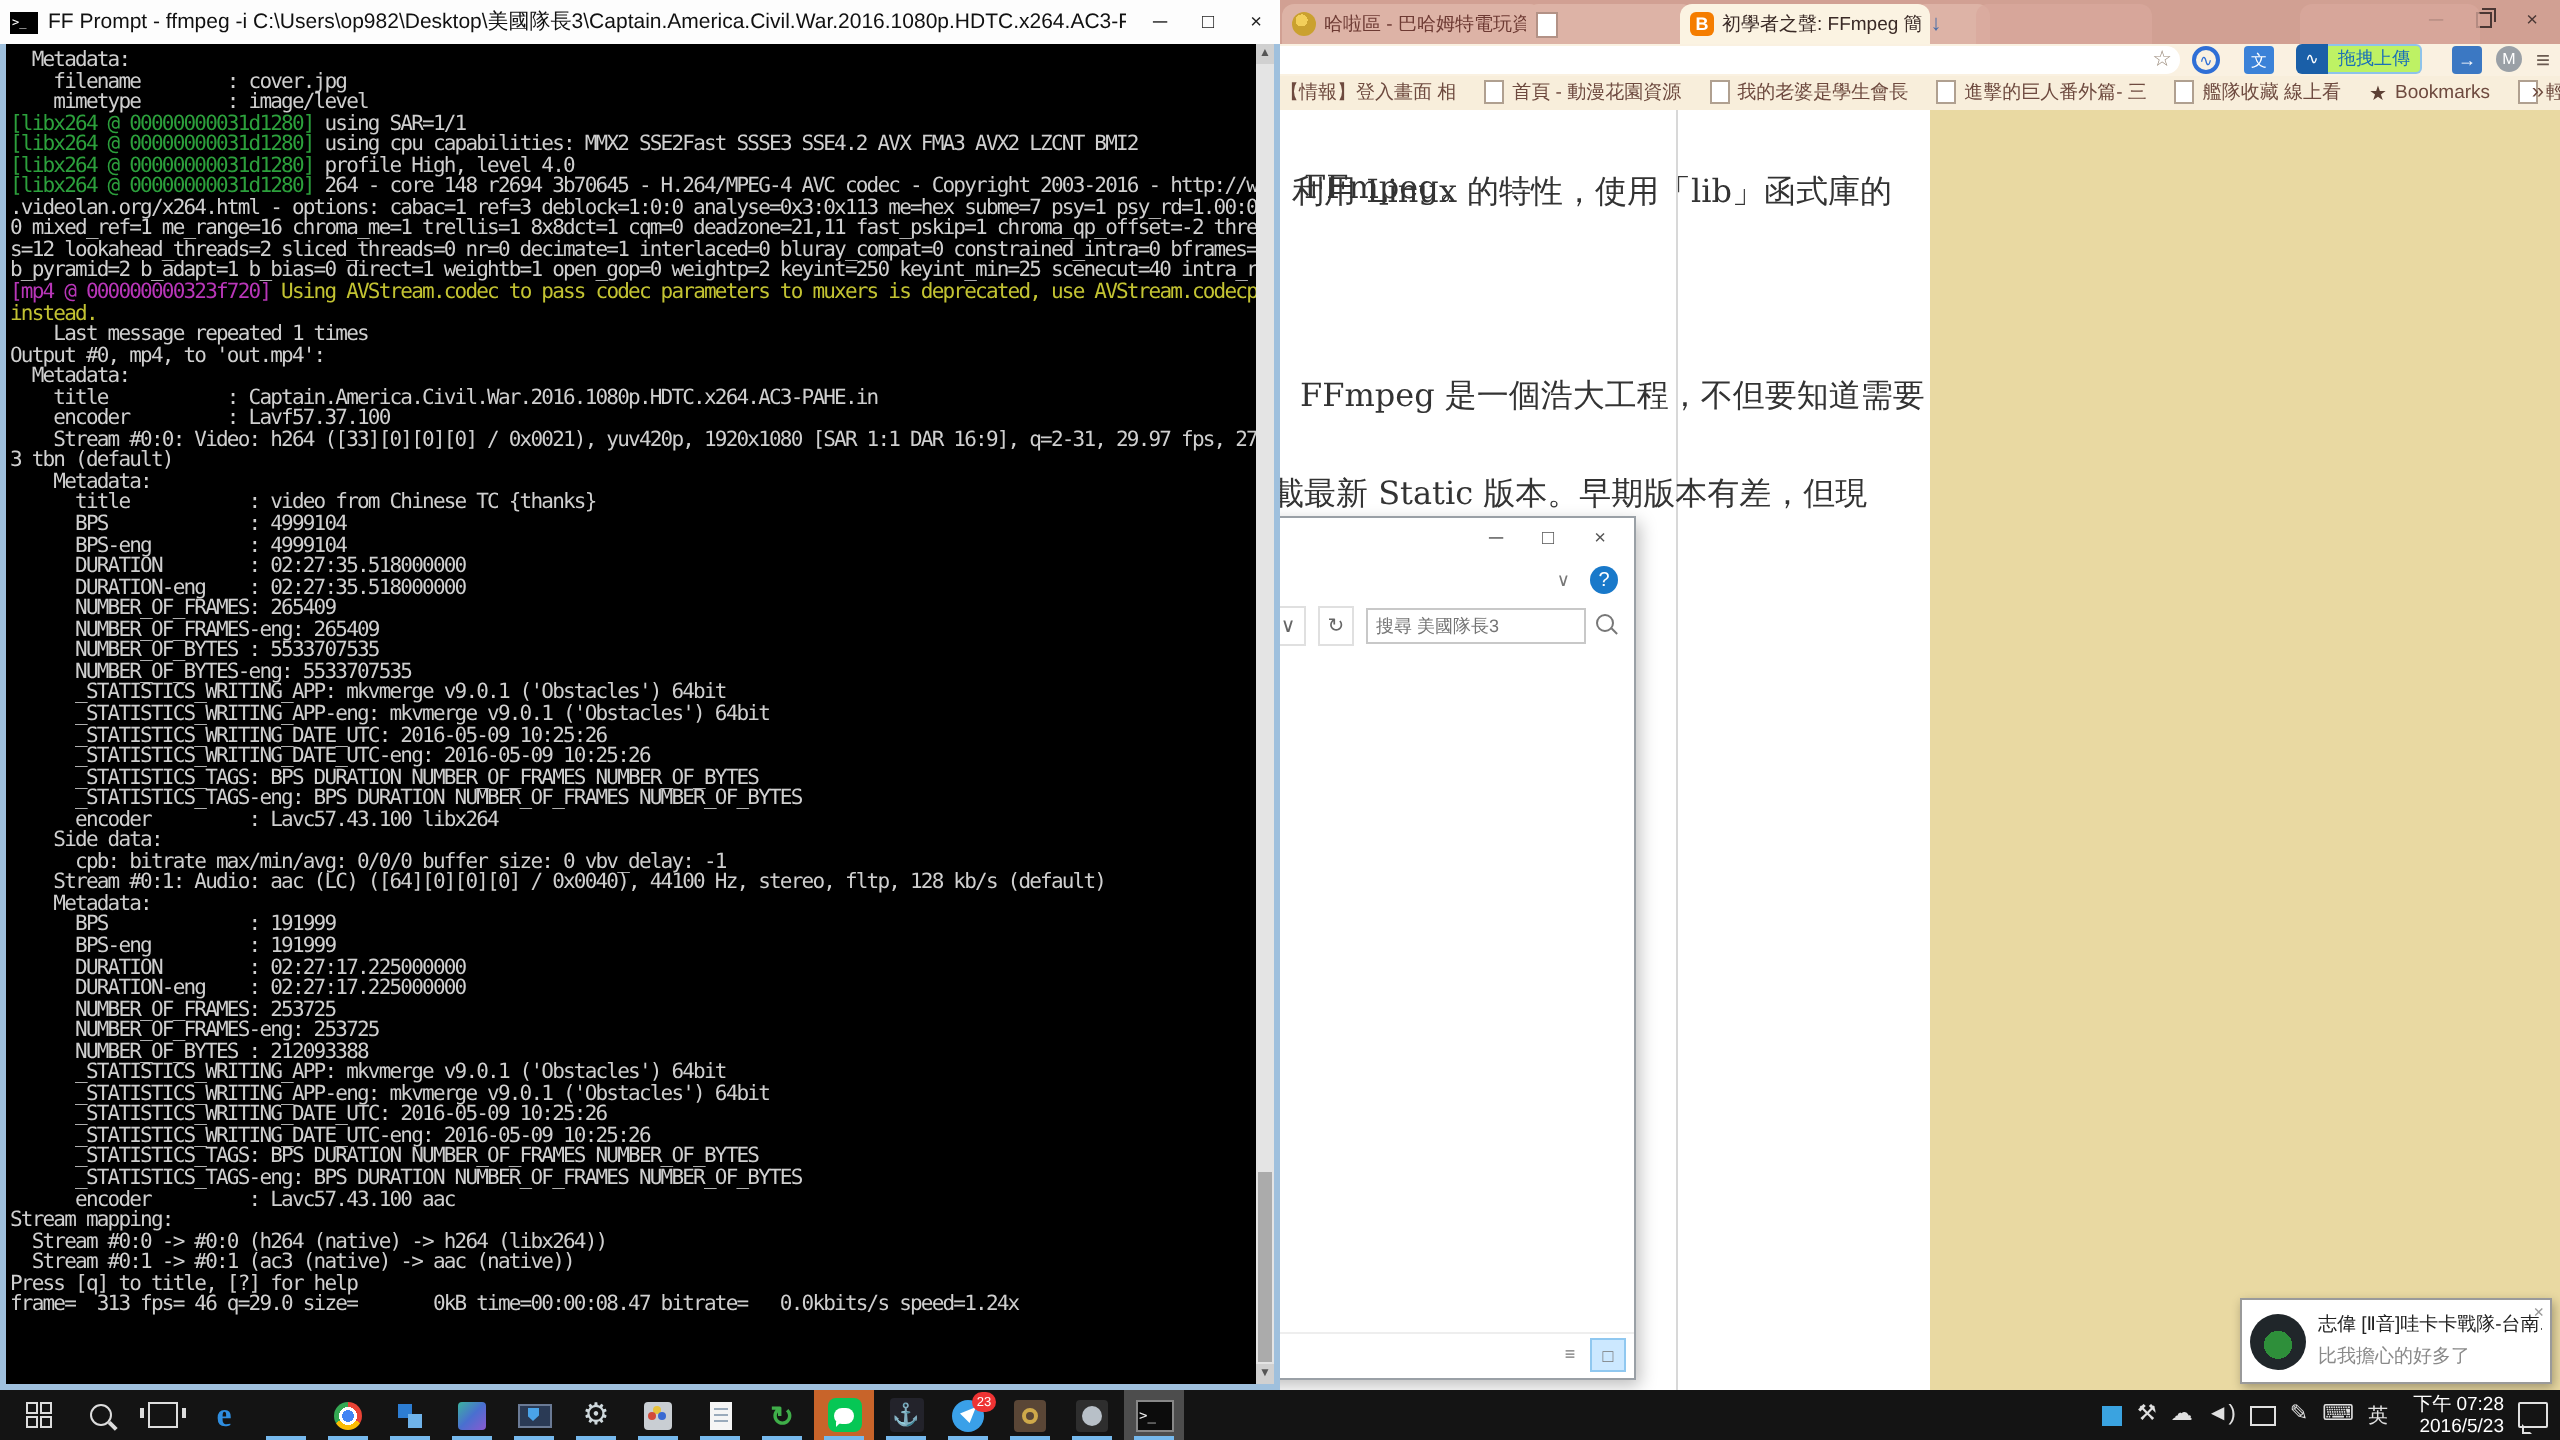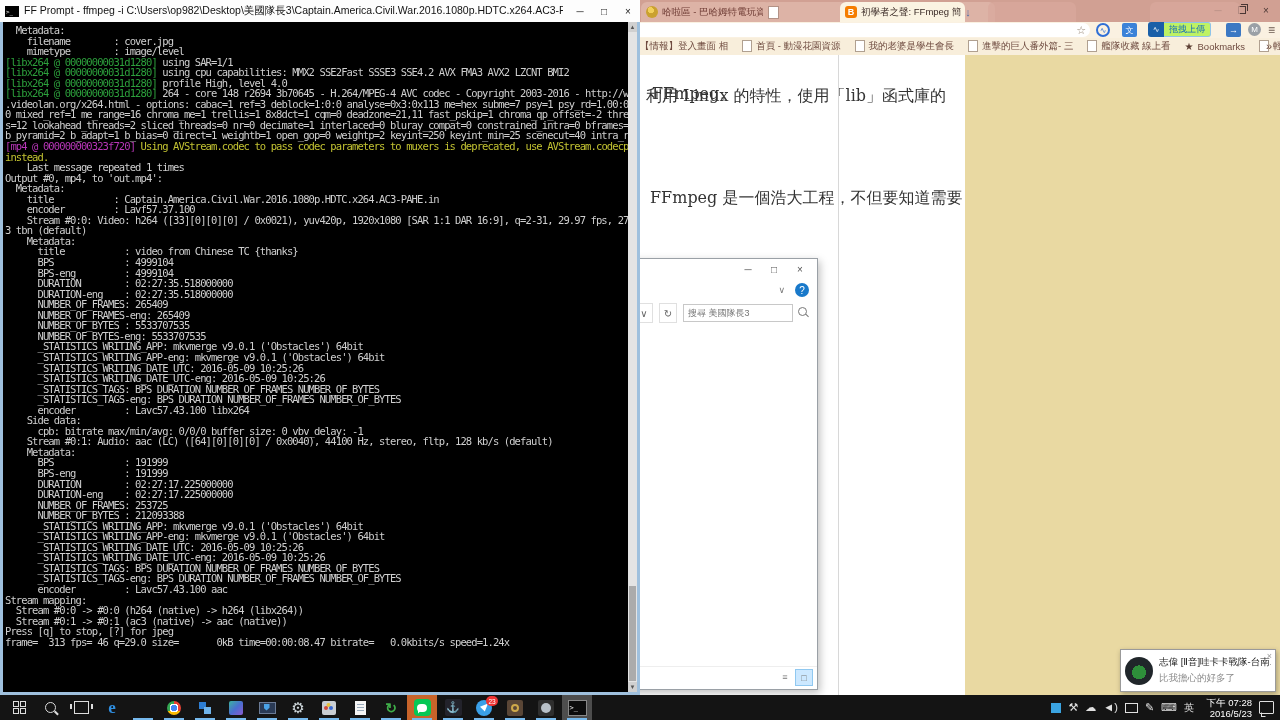--- a/index.html
+++ b/index.html
@@ -236,20 +236,21 @@
         <span>輕小說文庫</span>
       </span>
     </div>
   <div id="bmoverflow">»</div>
   <div id="bpage">
     <div class="divider"></div>
     <div class="tancol"></div>
   <div class="pline" style="left: 646px; top: 31px;">利用 Linux 的特性，使用「lib」函式庫的</div>
       <div class="pline" style="left: 652px; top: 29px;">FFmpeg。</div>
       <div class="pline" style="left: 650px; top: 133px;">FFmpeg 是一個浩大工程，不但要知道需要</div>
+      <div class="pline" style="left: 636px; top: 182px;">載最新 Static 版本。早期版本有差，但現</div>
       <div class="pline" style="left: 636px; top: 195px;">。</div>
     </div>
 </section>
 
 <section id="explorer">
   <div class="etitle">
     <div class="ebtn">─</div>
     <div class="ebtn">□</div>
     <div class="ebtn">×</div>
   </div>
@@ -321,32 +322,33 @@
       <div class="tl"><span class="">      encoder         : Lavc57.43.100 libx264</span></div>
       <div class="tl"><span class="">    Side data:</span></div>
       <div class="tl"><span class="">      cpb: bitrate max/min/avg: 0/0/0 buffer size: 0 vbv_delay: -1</span></div>
       <div class="tl"><span class="">    Stream #0:1: Audio: aac (LC) ([64][0][0][0] / 0x0040), 44100 Hz, stereo, fltp, 128 kb/s (default)</span></div>
       <div class="tl"><span class="">    Metadata:</span></div>
       <div class="tl"><span class="">      BPS             : 191999</span></div>
       <div class="tl"><span class="">      BPS-eng         : 191999</span></div>
       <div class="tl"><span class="">      DURATION        : 02:27:17.225000000</span></div>
       <div class="tl"><span class="">      DURATION-eng    : 02:27:17.225000000</span></div>
       <div class="tl"><span class="">      NUMBER_OF_FRAMES: 253725</span></div>
+      <div class="tl"><span class="">      NUMBER_OF_FRAMES-eng: 253725</span></div>
       <div class="tl"><span class="">      NUMBER_OF_BYTES : 212093388</span></div>
       <div class="tl"><span class="">      _STATISTICS_WRITING_APP: mkvmerge v9.0.1 ('Obstacles') 64bit</span></div>
       <div class="tl"><span class="">      _STATISTICS_WRITING_APP-eng: mkvmerge v9.0.1 ('Obstacles') 64bit</span></div>
       <div class="tl"><span class="">      _STATISTICS_WRITING_DATE_UTC: 2016-05-09 10:25:26</span></div>
       <div class="tl"><span class="">      _STATISTICS_WRITING_DATE_UTC-eng: 2016-05-09 10:25:26</span></div>
       <div class="tl"><span class="">      _STATISTICS_TAGS: BPS DURATION NUMBER_OF_FRAMES NUMBER_OF_BYTES</span></div>
       <div class="tl"><span class="">      _STATISTICS_TAGS-eng: BPS DURATION NUMBER_OF_FRAMES NUMBER_OF_BYTES</span></div>
       <div class="tl"><span class="">      encoder         : Lavc57.43.100 aac</span></div>
       <div class="tl"><span class="">Stream mapping:</span></div>
       <div class="tl"><span class="">  Stream #0:0 -&gt; #0:0 (h264 (native) -&gt; h264 (libx264))</span></div>
       <div class="tl"><span class="">  Stream #0:1 -&gt; #0:1 (ac3 (native) -&gt; aac (native))</span></div>
-      <div class="tl"><span class="">Press [q] to stop, [?] for jpeg</span></div>
+      <div class="tl"><span class="">Press [q] to title, [?] for help</span></div>
       <div class="tl"><span class="">frame=  313 fps= 46 q=29.0 size=       0kB time=00:00:08.47 bitrate=   0.0kbits/s speed=1.24x</span></div>
     </div>
   <div id="tscroll">
     <span class="sarr" style="top:0">▲</span>
     <span class="thumb"></span>
     <span class="sarr" style="bottom:0">▼</span>
   </div>
 </section>
 
 <div id="toast">

